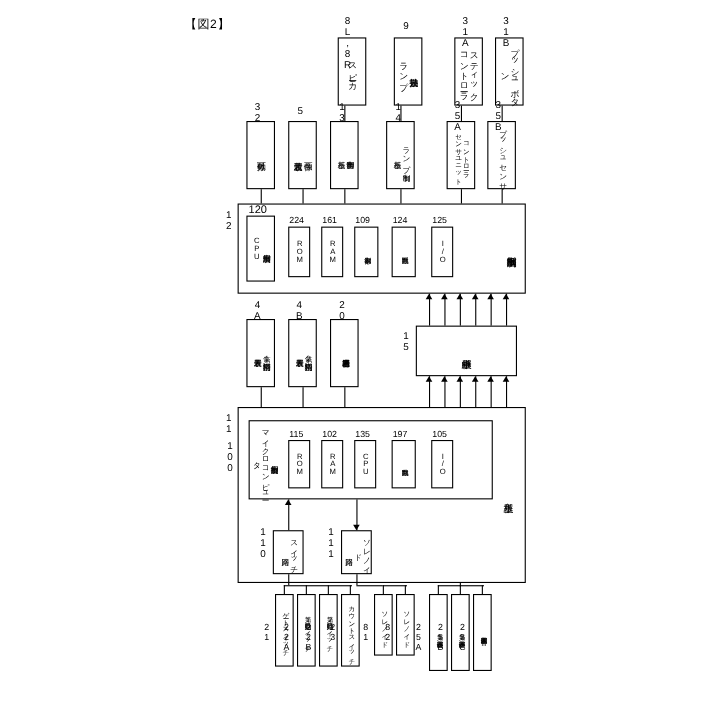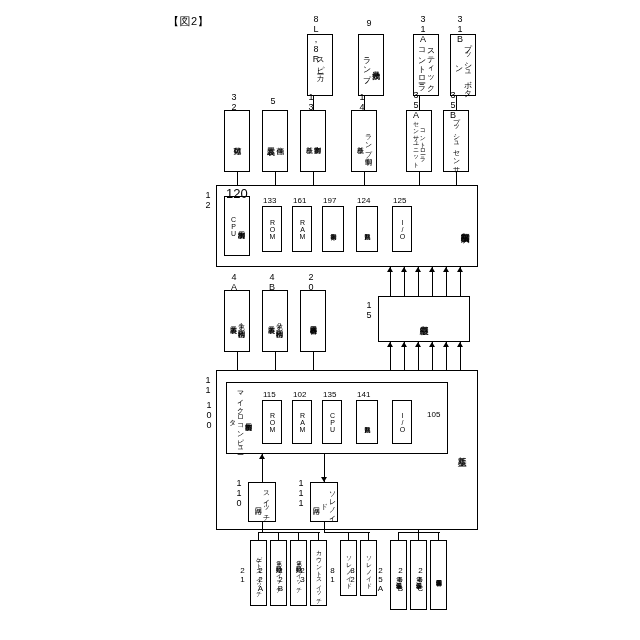--- a/index.html
+++ b/index.html
@@ -149,36 +149,36 @@
 
   <div class="box" style="left:216px;top:185px;width:262px;height:82px;">
     <div class="vtext big" style="left:auto;right:2px;width:20px;">演出制御基板</div>
   </div>
   <div class="num" style="left:203px;top:190px;">12</div>
 
   <div class="box" style="left:224px;top:196px;width:26px;height:60px;">
     <div class="vtext small">演出制御用
 CPU</div>
   </div>
-  <div class="num h" style="left:226px;top:186px;font-size:13px;">120</div>
+  <div class="num h" style="left:226px;top:186px;font-size:10px;">120</div>
 
   <div class="box" style="left:262px;top:206px;width:20px;height:46px;">
     <div class="vtext small">ROM</div>
   </div>
-  <div class="num h" style="left:263px;top:196px;font-size:8px;">133</div>
+  <div class="num h" style="left:263px;top:196px;font-size:8px;">224</div>
 
   <div class="box" style="left:292px;top:206px;width:20px;height:46px;">
     <div class="vtext small">RAM</div>
   </div>
   <div class="num h" style="left:293px;top:196px;font-size:8px;">161</div>
 
   <div class="box" style="left:322px;top:206px;width:22px;height:46px;">
     <div class="vtext xsmall">表示制御部</div>
   </div>
-  <div class="num h" style="left:323px;top:196px;font-size:8px;">197</div>
+  <div class="num h" style="left:323px;top:196px;font-size:8px;">109</div>
 
   <div class="box" style="left:356px;top:206px;width:22px;height:46px;">
     <div class="vtext xsmall">乱数回路</div>
   </div>
   <div class="num h" style="left:357px;top:196px;font-size:8px;">124</div>
 
   <div class="box" style="left:392px;top:206px;width:20px;height:46px;">
     <div class="vtext small">I/O</div>
   </div>
   <div class="num h" style="left:393px;top:196px;font-size:8px;">125</div>
@@ -264,26 +264,26 @@
   <div class="num h" style="left:293px;top:390px;font-size:8px;">102</div>
 
   <div class="box" style="left:322px;top:400px;width:20px;height:44px;">
     <div class="vtext small">CPU</div>
   </div>
   <div class="num h" style="left:323px;top:390px;font-size:8px;">135</div>
 
   <div class="box" style="left:356px;top:400px;width:22px;height:44px;">
     <div class="vtext xsmall">乱数回路</div>
   </div>
-  <div class="num h" style="left:357px;top:390px;font-size:8px;">141</div>
+  <div class="num h" style="left:357px;top:390px;font-size:8px;">197</div>
 
   <div class="box" style="left:392px;top:400px;width:20px;height:44px;">
     <div class="vtext small">I/O</div>
   </div>
-  <div class="num h" style="left:393px;top:410px;font-size:8px;margin-left:34px;">105</div>
+  <div class="num h" style="left:393px;top:390px;font-size:8px;">105</div>
 
   <div class="box" style="left:248px;top:482px;width:28px;height:40px;">
     <div class="vtext small">スイッチ
 回路</div>
   </div>
   <div class="num" style="left:234px;top:478px;">110</div>
 
   <div class="box" style="left:310px;top:482px;width:28px;height:40px;">
     <div class="vtext small">ソレノイド
 回路</div>

